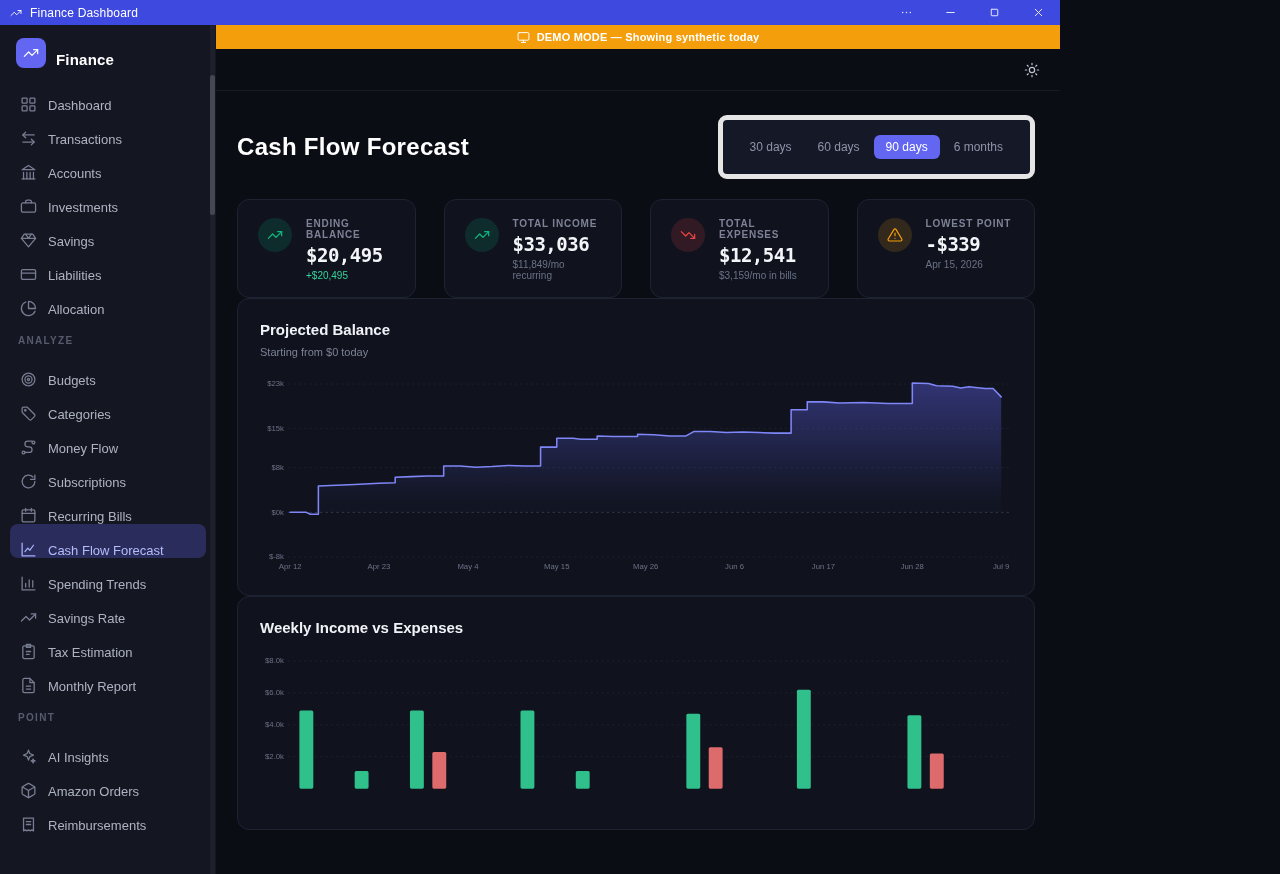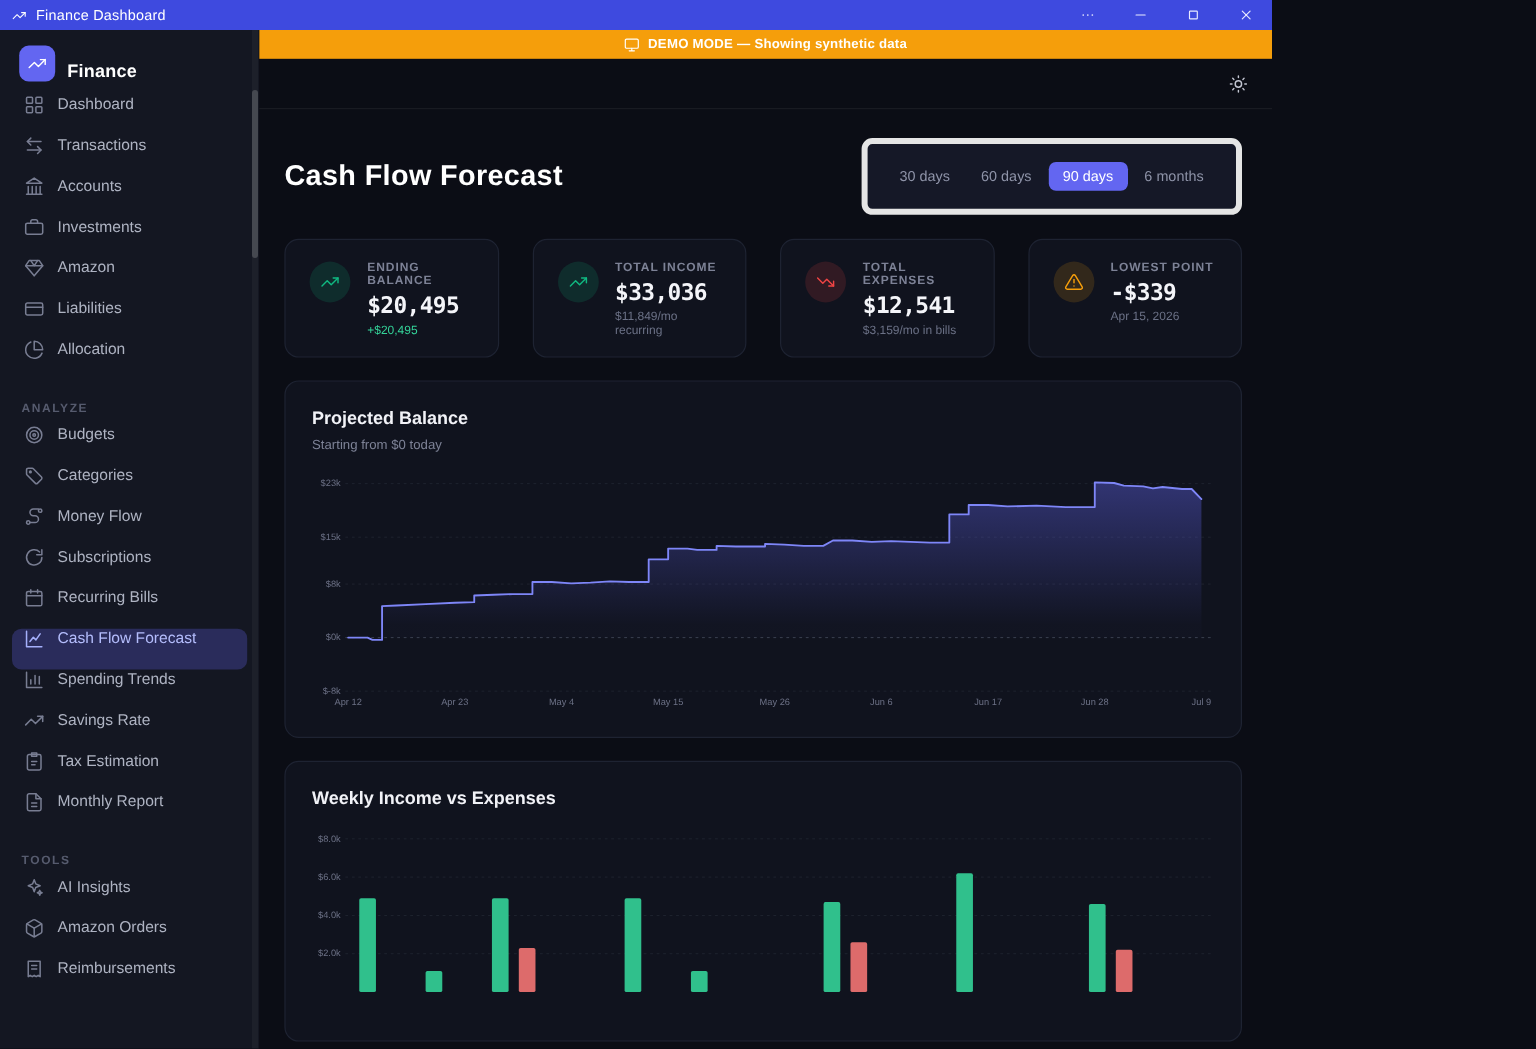--- a/index.html
+++ b/index.html
@@ -22,21 +22,21 @@
 
   
   .sidebar{width:216px;background:#141722;flex:0 0 auto;position:relative;overflow:hidden}
   .brand{display:flex;align-items:flex-end;gap:10px;padding:13px 16px 11px}
   .brand-logo{width:30px;height:30px;border-radius:8px;background:#6366f1;display:flex;
     align-items:center;justify-content:center;color:#fff}
   .brand-logo svg{width:16px;height:16px}
   .brand-name{font-size:15px;font-weight:700;color:#fff;letter-spacing:.2px}
   .nav-section-label{font-size:10px;letter-spacing:1.3px;color:#565b6e;font-weight:700;
     padding:18px 18px 8px}
-  .nav-item{display:flex;align-items:flex-start;gap:11px;height:34px;margin:0 10px;padding:0 10px;
+  .nav-item{display:flex;align-items:flex-end;gap:11px;height:34px;margin:0 10px;padding:0 10px;
     border-radius:8px;color:#aeb3c2;font-size:13px;cursor:pointer;white-space:nowrap}
   .nav-icon{width:17px;height:17px;color:#787d92;display:flex;flex:0 0 auto}
   .nav-icon svg{width:17px;height:17px}
   .nav-item.active{background:rgba(99,102,241,.28);color:#b4bdfc}
   .nav-item.active .nav-icon{color:#a5b0fb}
   .sb-scroll-track{position:absolute;top:0;right:1px;width:5px;height:100%;background:rgba(255,255,255,.04)}
   .sb-scroll-thumb{position:absolute;top:50px;right:1px;width:5px;height:140px;border-radius:3px;
     background:rgba(255,255,255,.18);cursor:pointer}
 
   
@@ -65,21 +65,21 @@
   .stat-icon svg{width:16px;height:16px}
   .stat-icon.green{background:rgba(16,185,129,.15);color:#10b981}
   .stat-icon.red{background:rgba(239,68,68,.15);color:#ef4444}
   .stat-icon.amber{background:rgba(245,158,11,.15);color:#f59e0b}
   .stat-label{font-size:10px;color:#7d8296;letter-spacing:.8px;font-weight:700;margin-top:2px}
   .stat-value{font-size:19px;font-weight:700;color:#f4f5f9;margin-top:4px;letter-spacing:-.5px;
     font-family:"DejaVu Sans Mono",monospace}
   .stat-sub{font-size:10px;color:#6b7186;margin-top:4px}
   .stat-sub.green{color:#34d399}
 
-  .chart-card{background:#10131e;border:1px solid #1e2332;border-radius:12px;padding:22px;margin-top:19px}
+  .chart-card{background:#10131e;border:1px solid #1e2332;border-radius:12px;padding:22px;}
   .chart-title{font-size:15px;font-weight:700;color:#f1f2f7}
   .chart-subtitle{font-size:11px;color:#7d8296;margin-top:8px}
   .chart-svg{width:100%;margin-top:16px}
   svg .tick{fill:#6c7186;font-size:10px;font-family:"Liberation Sans",sans-serif}
 </style>
 </head>
 <body>
 
 <div class="app">
 
@@ -172,21 +172,21 @@
             <span class="nav-label">Investments</span>
           </div>
           <div class="nav-item">
             <span class="nav-icon">
               <svg viewBox="0 0 24 24" fill="none" stroke="currentColor" stroke-width="1.8" stroke-linecap="round" stroke-linejoin="round">
                 <path d="M6 3h12l4 6-10 12L2 9z"></path>
                 <path d="M2 9h20"></path>
                 <path d="M8 3l4 6 4-6"></path>
               </svg>
             </span>
-            <span class="nav-label">Amazon</span>
+            <span class="nav-label">Savings</span>
           </div>
           <div class="nav-item">
             <span class="nav-icon">
               <svg viewBox="0 0 24 24" fill="none" stroke="currentColor" stroke-width="1.8" stroke-linecap="round" stroke-linejoin="round">
                 <rect x="2" y="5" width="20" height="14" rx="2"></rect>
                 <path d="M2 10h20"></path>
               </svg>
             </span>
             <span class="nav-label">Liabilities</span>
           </div>
@@ -287,21 +287,21 @@
           <div class="nav-item">
             <span class="nav-icon">
               <svg viewBox="0 0 24 24" fill="none" stroke="currentColor" stroke-width="1.8" stroke-linecap="round" stroke-linejoin="round">
                 <path d="M14 2H6a2 2 0 0 0-2 2v16a2 2 0 0 0 2 2h12a2 2 0 0 0 2-2V8z"></path>
                 <path d="M14 2v6h6"></path>
                 <path d="M9 13h6M9 17h6"></path>
               </svg>
             </span>
             <span class="nav-label">Monthly Report</span>
           </div>
-          <div class="nav-section-label">TOOLS</div>
+          <div class="nav-section-label">POINT</div>
           <div class="nav-item">
             <span class="nav-icon">
               <svg viewBox="0 0 24 24" fill="none" stroke="currentColor" stroke-width="1.8" stroke-linecap="round" stroke-linejoin="round">
                 <path d="M12 3l1.8 4.8L19 10l-5.2 2.2L12 17l-1.8-4.8L5 10l5.2-2.2z"></path>
                 <path d="M18.5 15.5l.8 2 2 .8-2 .8-.8 2-.8-2-2-.8 2-.8z"></path>
               </svg>
             </span>
             <span class="nav-label">AI Insights</span>
           </div>
           <div class="nav-item">
@@ -330,21 +330,21 @@
 
     <div class="main">
 
       <div class="banner">
         <span style="display:flex">
             <svg viewBox="0 0 24 24" fill="none" stroke="currentColor" stroke-width="1.8" stroke-linecap="round" stroke-linejoin="round">
               <rect x="2" y="3" width="20" height="14" rx="2"></rect>
               <path d="M8 21h8M12 17v4"></path>
             </svg>
           </span>
-        <span>DEMO MODE — Showing synthetic data</span>
+        <span>DEMO MODE — Showing synthetic today</span>
       </div>
 
       <div class="topbar">
         <span class="theme-toggle">
             <svg viewBox="0 0 24 24" fill="none" stroke="currentColor" stroke-width="1.8" stroke-linecap="round" stroke-linejoin="round">
               <circle cx="12" cy="12" r="4"></circle>
               <path d="M12 2v2M12 20v2M4.93 4.93l1.41 1.41M17.66 17.66l1.41 1.41M2 12h2M20 12h2M4.93 19.07l1.41-1.41M17.66 6.34l1.41-1.41"></path>
             </svg>
           </span>
       </div>

